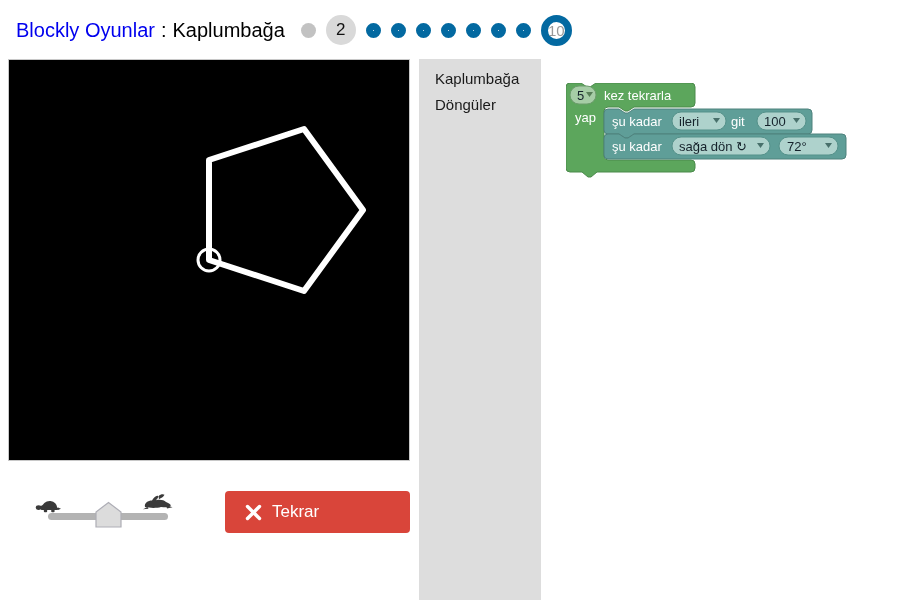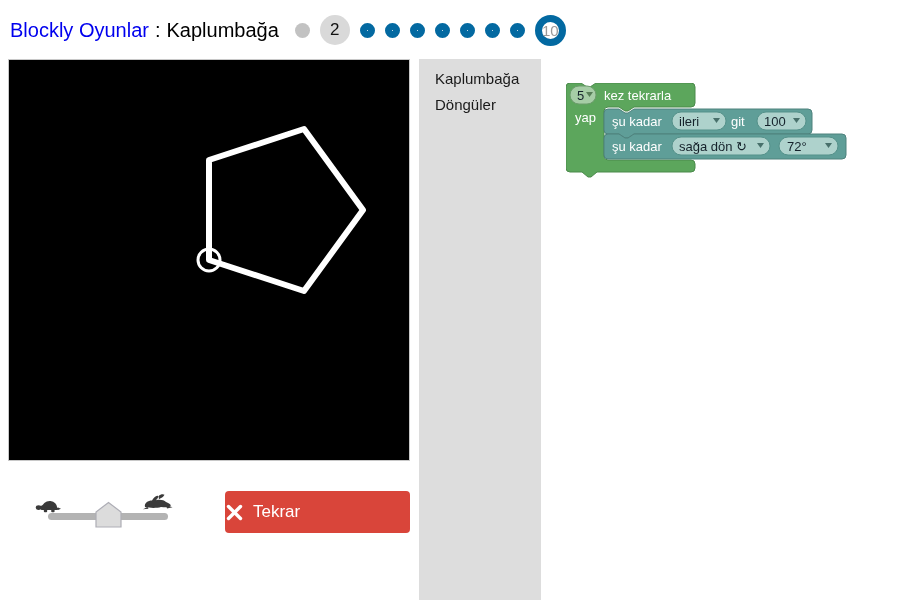--- a/index.html
+++ b/index.html
@@ -1,21 +1,21 @@
 <!DOCTYPE html>
 <html><head>
 <meta charset="utf-8">
 <style>
   html,body{margin:0;padding:0;background:#fff;}
   .app{position:relative;width:900px;height:600px;overflow:hidden;
        font-family:"Liberation Sans",sans-serif;background:#fff;}
 
   
   .header{position:absolute;left:0;top:0;width:900px;height:60px;
-          display:flex;align-items:center;padding-left:10px;box-sizing:border-box;}
+          display:flex;align-items:center;padding-left:16px;box-sizing:border-box;}
   .brand{color:#0000ee;font-size:20px;text-decoration:none;cursor:pointer;}
   .title-sep{color:#000;font-size:20px;margin:0 6px;}
   .game-title{color:#000;font-size:20px;}
   .levels{display:flex;align-items:center;gap:10px;margin-left:16px;}
   .lvl{width:15px;height:15px;border-radius:50%;background:#fff;border:7px solid #0369a1;
        box-sizing:border-box;display:flex;align-items:center;justify-content:center;
        cursor:pointer;flex:0 0 auto;}
   .lvl.done{background:#c2c2c2;border:none;}
   .lvl.current{width:30px;height:30px;background:#d9d9d9;border:none;
                font-size:17px;color:#111;}
@@ -34,21 +34,21 @@
   
   .blocks-svg{position:absolute;left:566px;top:83px;}
   .blocks-svg text{font-family:"Liberation Sans",sans-serif;font-size:13px;}
   .blk-label{fill:#ffffff;}
   .dd-text{fill:#15222b;}
 
   
   .slider-svg{position:absolute;left:30px;top:486px;}
   .reset-btn{position:absolute;left:225px;top:491px;width:185px;height:42px;
              background:#d9453a;border:none;border-radius:4px;cursor:pointer;
-             display:flex;align-items:center;padding-left:0;box-sizing:border-box;
+             display:flex;align-items:center;padding-left:19px;box-sizing:border-box;
              gap:9px;}
   .reset-label{color:#fff;font-size:17px;font-family:"Liberation Sans",sans-serif;}
 </style>
 </head>
 <body>
 
 <div class="app">
 
   <div class="header">
     <a class="brand">Blockly Oyunlar</a>

